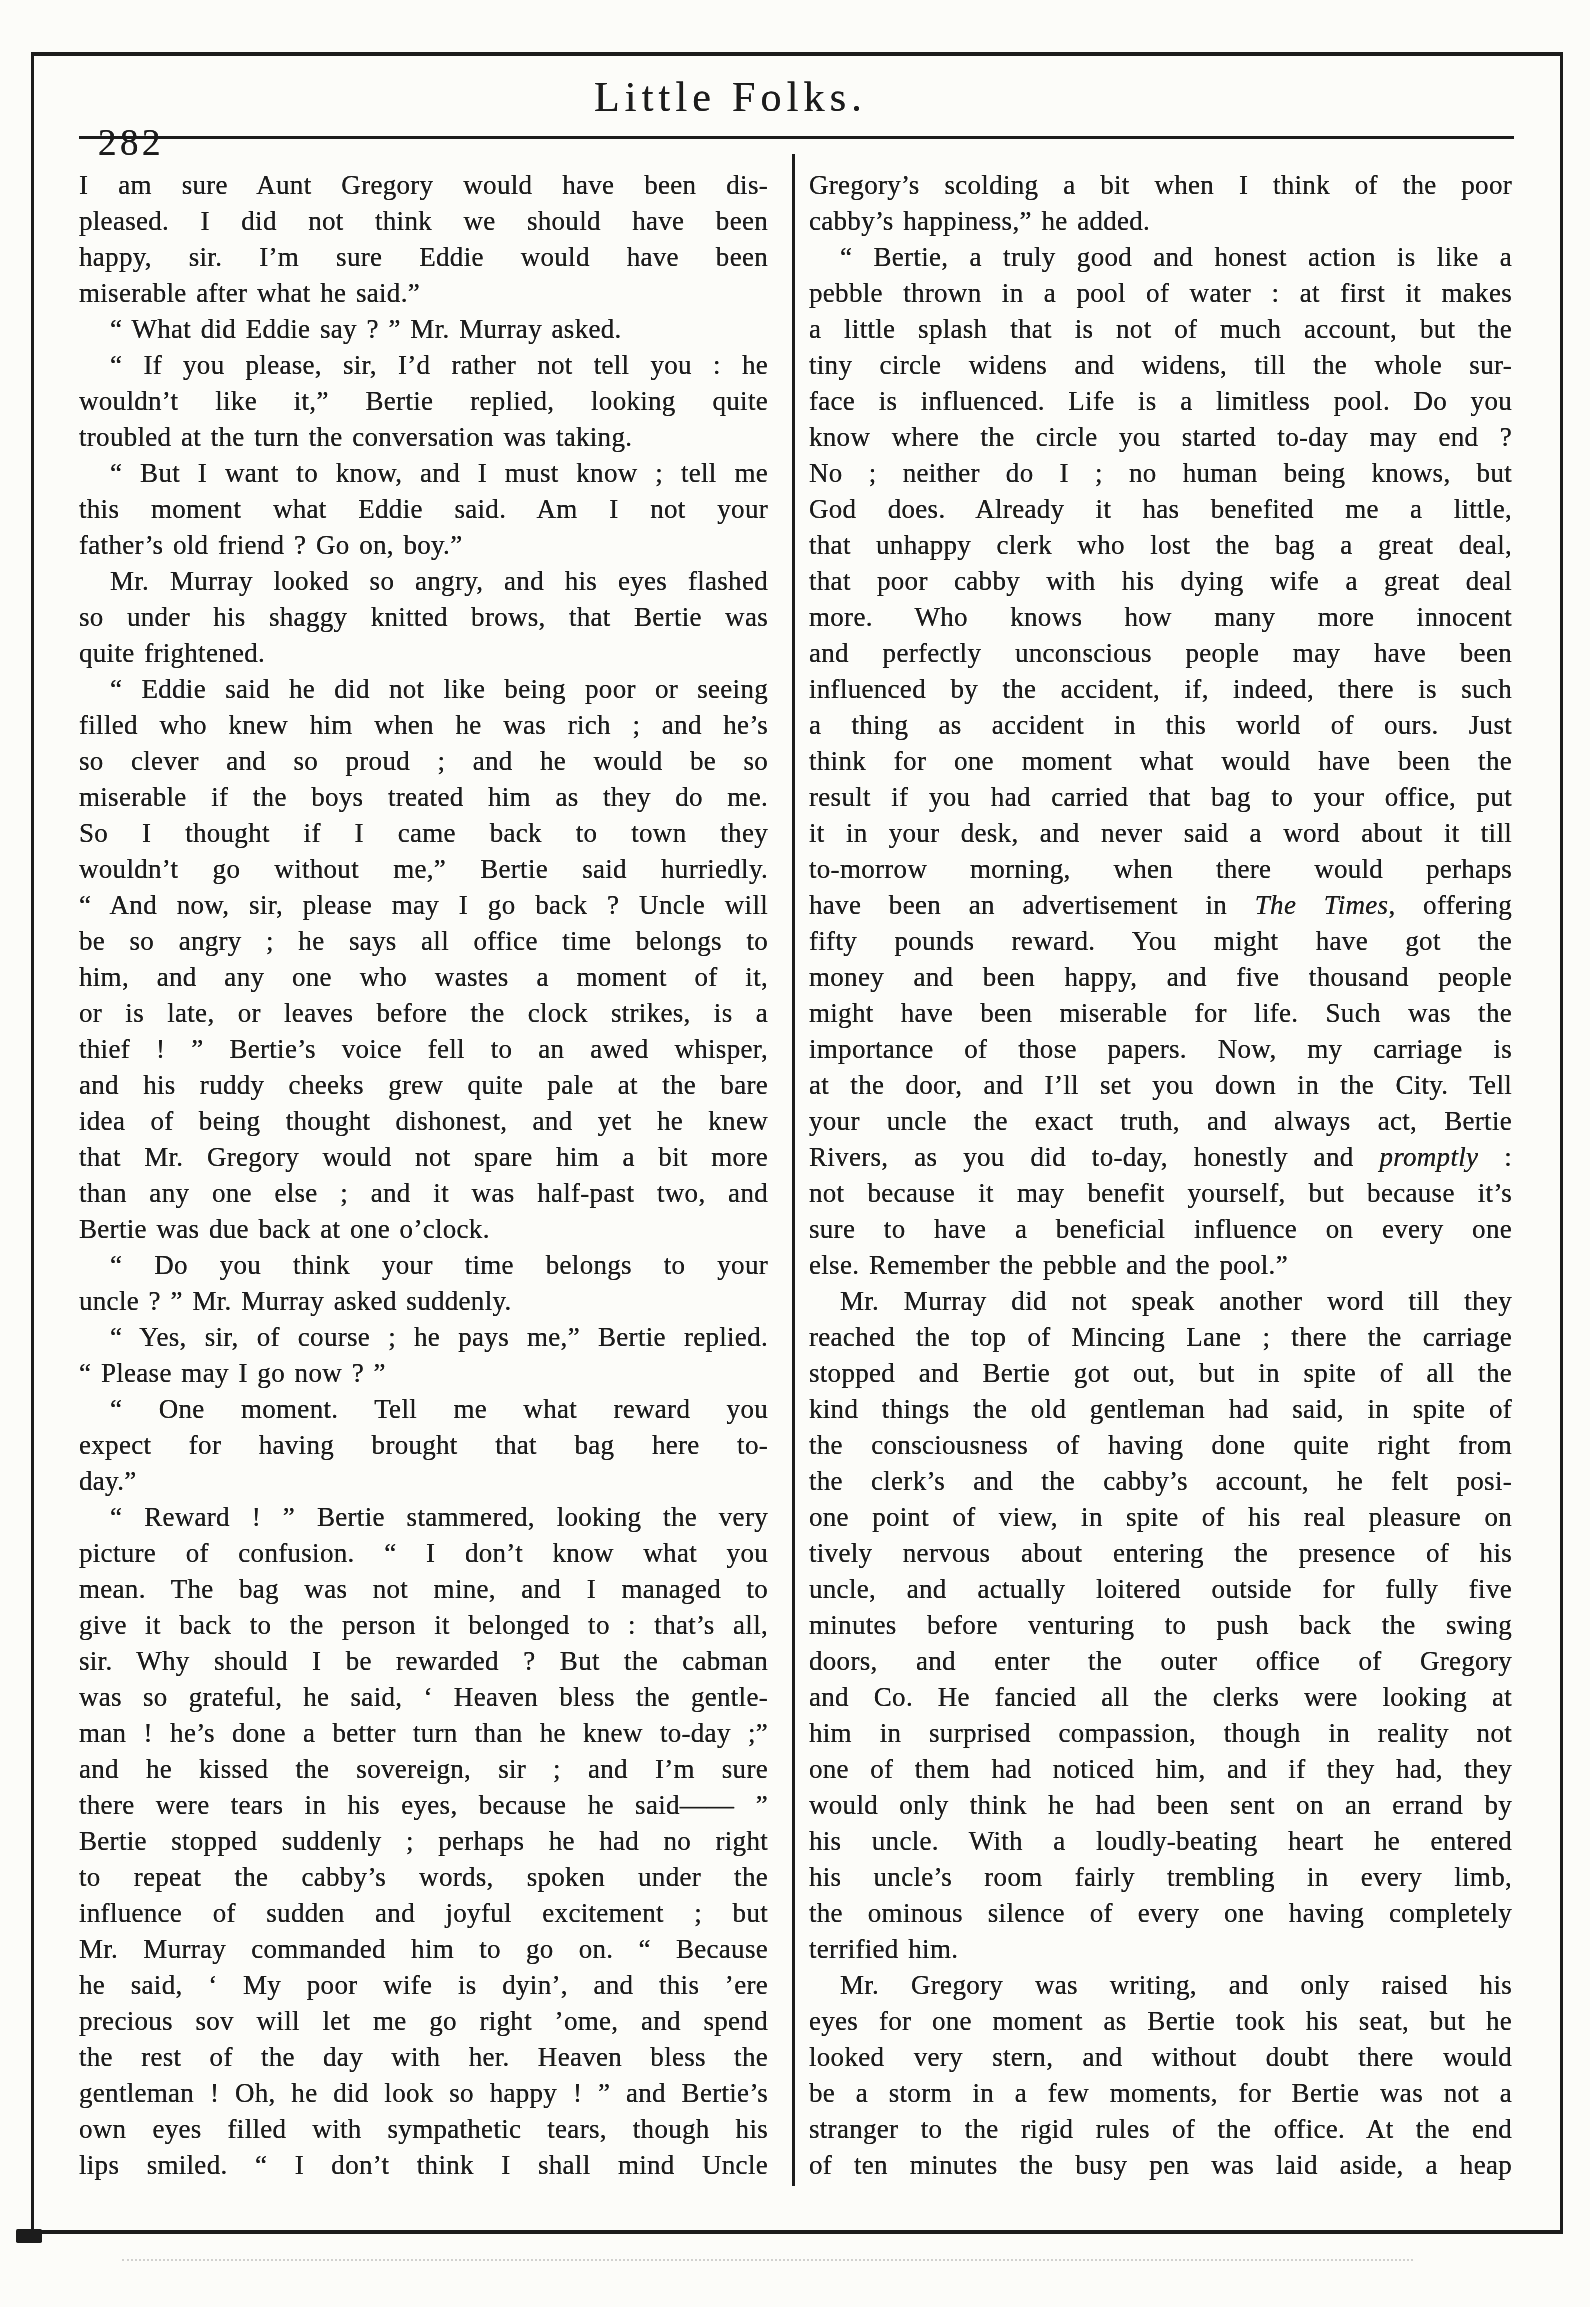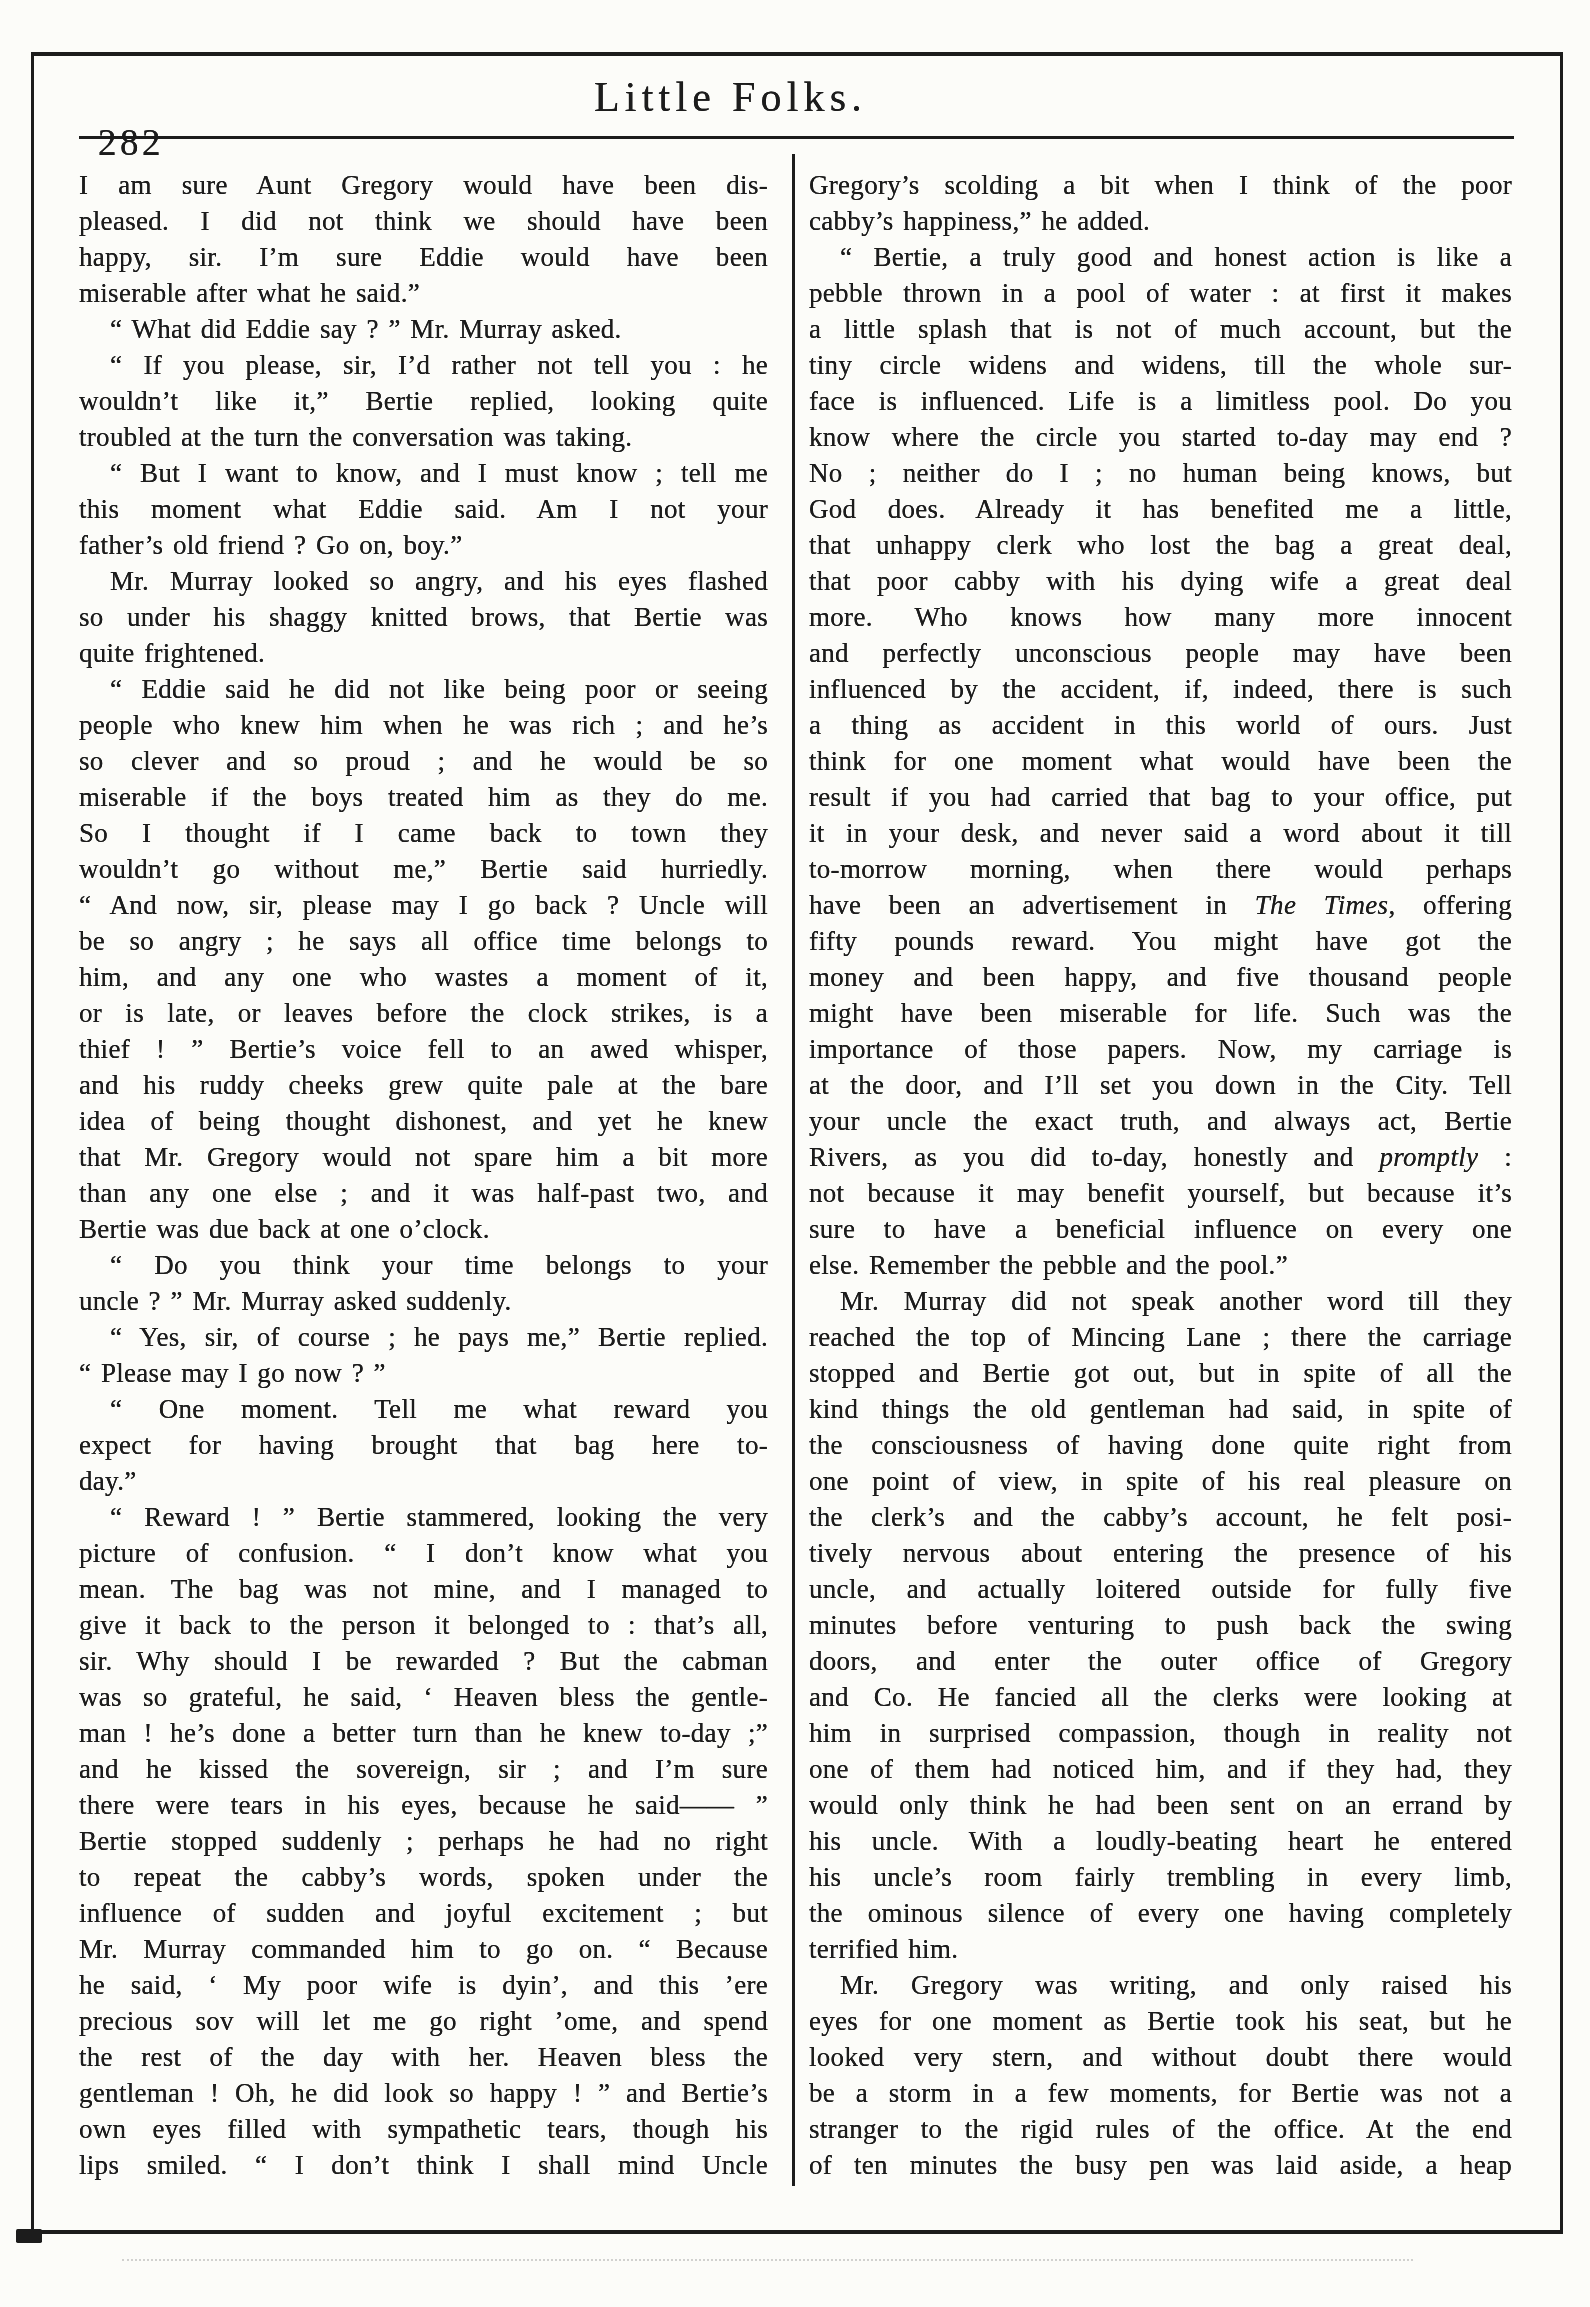--- a/index.html
+++ b/index.html
@@ -99,21 +99,21 @@
     <div class="line indent">“ If you please, sir, I’d rather not tell you : he</div>
     <div class="line">wouldn’t like it,” Bertie replied, looking quite</div>
     <div class="line last">troubled at the turn the conversation was taking.</div>
     <div class="line indent">“ But I want to know, and I must know ; tell me</div>
     <div class="line">this moment what Eddie said.  Am I not your</div>
     <div class="line last">father’s old friend ?  Go on, boy.”</div>
     <div class="line indent">Mr. Murray looked so angry, and his eyes flashed</div>
     <div class="line">so under his shaggy knitted brows, that Bertie was</div>
     <div class="line last">quite frightened.</div>
     <div class="line indent">“ Eddie said he did not like being poor or seeing</div>
-    <div class="line">people who knew him when he was rich ; and he’s</div>
+    <div class="line">filled who knew him when he was rich ; and he’s</div>
     <div class="line">so clever and so proud ; and he would be so</div>
     <div class="line">miserable if the boys treated him as they do me.</div>
     <div class="line">So I thought if I came back to town they</div>
     <div class="line">wouldn’t go without me,” Bertie said hurriedly.</div>
     <div class="line">“ And now, sir, please may I go back ?  Uncle will</div>
     <div class="line">be so angry ; he says all office time belongs to</div>
     <div class="line">him, and any one who wastes a moment of it,</div>
     <div class="line">or is late, or leaves before the clock strikes, is a</div>
     <div class="line">thief ! ”  Bertie’s voice fell to an awed whisper,</div>
     <div class="line">and his ruddy cheeks grew quite pale at the bare</div>
@@ -178,22 +178,22 @@
     <div class="line">your uncle the exact truth, and always act, Bertie</div>
     <div class="line">Rivers, as you did to-day, honestly and <i>promptly</i> :</div>
     <div class="line">not because it may benefit yourself, but because it’s</div>
     <div class="line">sure to have a beneficial influence on every one</div>
     <div class="line last">else.   Remember the pebble and the pool.”</div>
     <div class="line indent">Mr. Murray did not speak another word till they</div>
     <div class="line">reached the top of Mincing Lane ; there the carriage</div>
     <div class="line">stopped and Bertie got out, but in  spite  of  all  the</div>
     <div class="line">kind things the old gentleman had said, in spite of</div>
     <div class="line">the consciousness of having done quite right from</div>
+    <div class="line">the clerk’s and the cabby’s account, he felt posi-</div>
     <div class="line">one point of view, in spite of his real pleasure on</div>
-    <div class="line">the clerk’s and the cabby’s account, he felt posi-</div>
     <div class="line">tively nervous about entering the presence of his</div>
     <div class="line">uncle, and actually loitered outside for fully five</div>
     <div class="line">minutes before venturing to push back the swing</div>
     <div class="line">doors, and enter the outer office of Gregory</div>
     <div class="line">and Co.  He fancied all the clerks were looking at</div>
     <div class="line">him in surprised compassion, though in reality not</div>
     <div class="line">one of them had noticed him, and if they had, they</div>
     <div class="line">would only think he had been sent on an errand by</div>
     <div class="line">his uncle.  With a loudly-beating heart he entered</div>
     <div class="line">his uncle’s room fairly trembling in every limb,</div>

